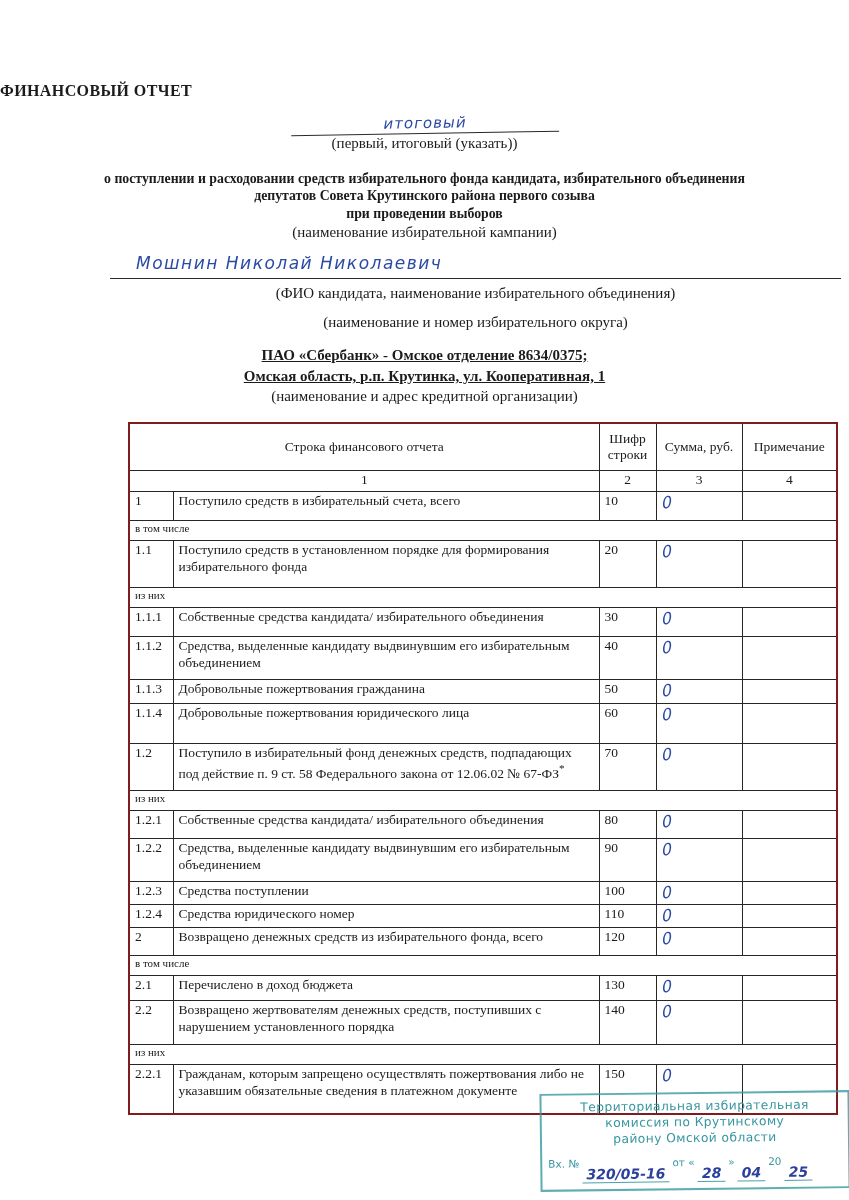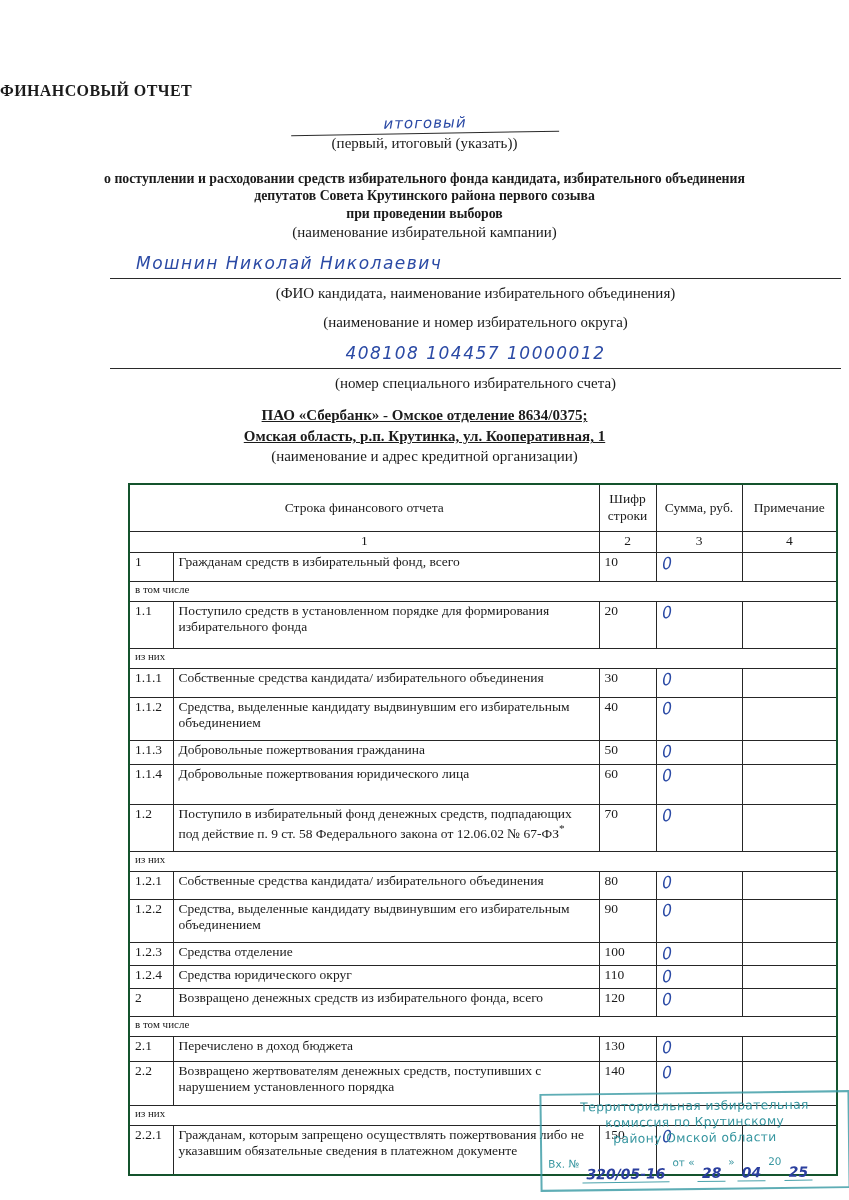--- a/index.html
+++ b/index.html
@@ -24,21 +24,21 @@
   .wide-field{margin:10px 8px 0 110px;}
   .wide-field .value-row{border-bottom:1.4px solid #2a2a2a;min-height:24px;font-size:17px;letter-spacing:1.5px;padding:0 0 1px 26px;}
   .wide-field.account .value-row{text-align:center;padding-left:0;}
   .wide-field .small-label{margin-top:5px;}
 
   .bank{margin-top:12px;text-align:center;font-weight:bold;font-size:15px;line-height:1.4;}
   .bank .u{text-decoration:underline;}
 
   
   table.report{border-collapse:collapse;table-layout:fixed;width:708px;margin:16px 8px 0 128px;
-    border:2px solid #14532d;font-size:13.5px;line-height:1.22;}
+    border:2px solid #7f1d1d;font-size:13.5px;line-height:1.22;}
   table.report th,table.report td{border:1px solid #262626;padding:1px 5px;vertical-align:top;font-weight:normal;text-align:left;}
   table.report thead tr.hdr th{height:44px;text-align:center;vertical-align:middle;}
   table.report thead tr.colnum td{height:18px;text-align:center;}
   td.section-cell{font-size:11px;height:17px;padding-left:4px;}
   td.num{}
   td.code{text-align:center;}
   td.sum{text-align:center;vertical-align:middle;}
   .hand-zero{font-family:"DejaVu Sans",sans-serif;font-style:italic;color:#2b4aa5;font-size:16px;display:inline-block;transform:rotate(-12deg) skewX(-8deg);}
 
   
@@ -89,24 +89,20 @@
 
   <div class="wide-field">
     <div class="value-row hand">Мошнин Николай Николаевич</div>
     <div class="small-label">(ФИО кандидата, наименование избирательного объединения)</div>
   </div>
 
   <div class="wide-field">
     <div class="small-label">(наименование и номер избирательного округа)</div>
   </div>
 
-  <div class="wide-field account">
-    <div class="value-row hand">408108 104457 10000012</div>
-    <div class="small-label">(номер специального избирательного счета)</div>
-  </div>
 
   <div class="bank">
     <div class="u">ПАО «Сбербанк» - Омское отделение 8634/0375;</div>
     <div class="u">Омская область, р.п. Крутинка, ул. Кооперативная, 1</div>
     <div class="small-label">(наименование и адрес кредитной организации)</div>
   </div>
 
   <table class="report">
     <colgroup>
       <col style="width:44px">
@@ -125,21 +121,21 @@
       <tr class="colnum">
         <td colspan="2">1</td>
         <td>2</td>
         <td>3</td>
         <td>4</td>
       </tr>
     </thead>
     <tbody>
         <tr>
           <td class="num">1</td>
-          <td class="desc">Гражданам средств в избирательный фонд, всего</td>
+          <td class="desc">Поступило средств в избирательный счета, всего</td>
           <td class="code">10</td>
           <td class="sum"><span class="hand-zero">0</span></td>
           <td class="note"></td>
         </tr>
         <tr>
           <td colspan="5" class="section-cell">в том числе</td>
         </tr>
         <tr>
           <td class="num">1.1</td>
           <td class="desc">Поступило средств в установленном порядке для формирования избирательного фонда</td>
@@ -197,28 +193,28 @@
         </tr>
         <tr>
           <td class="num">1.2.2</td>
           <td class="desc">Средства, выделенные кандидату выдвинувшим его избирательным объединением</td>
           <td class="code">90</td>
           <td class="sum"><span class="hand-zero">0</span></td>
           <td class="note"></td>
         </tr>
         <tr>
           <td class="num">1.2.3</td>
-          <td class="desc">Средства отделение</td>
+          <td class="desc">Средства поступлении</td>
           <td class="code">100</td>
           <td class="sum"><span class="hand-zero">0</span></td>
           <td class="note"></td>
         </tr>
         <tr>
           <td class="num">1.2.4</td>
-          <td class="desc">Средства юридического округ</td>
+          <td class="desc">Средства юридического номер</td>
           <td class="code">110</td>
           <td class="sum"><span class="hand-zero">0</span></td>
           <td class="note"></td>
         </tr>
         <tr>
           <td class="num">2</td>
           <td class="desc">Возвращено денежных средств из избирательного фонда, всего</td>
           <td class="code">120</td>
           <td class="sum"><span class="hand-zero">0</span></td>
           <td class="note"></td>

